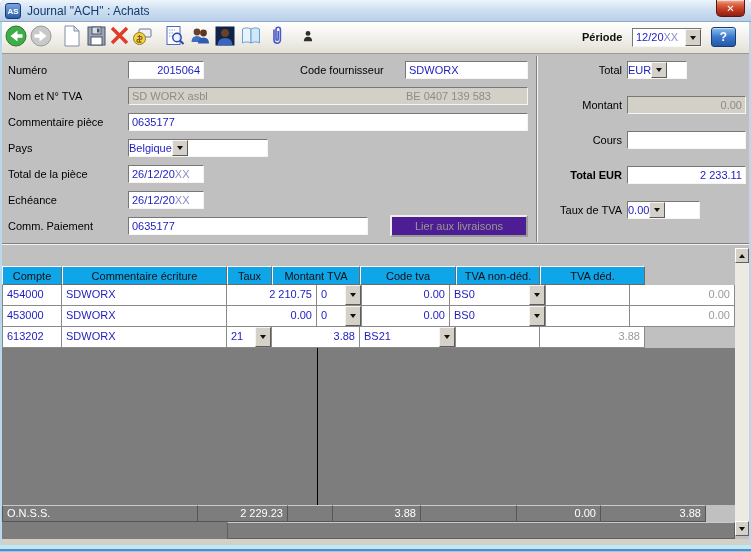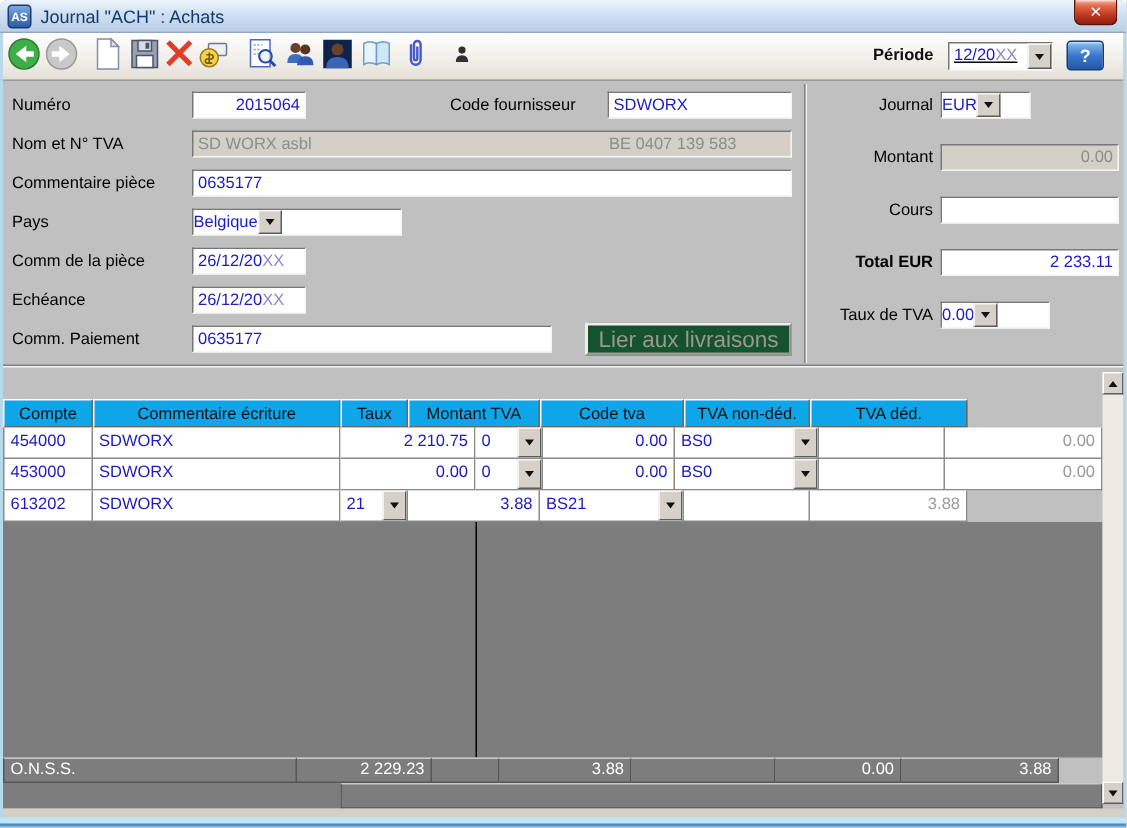--- a/index.html
+++ b/index.html
@@ -14,41 +14,41 @@
   
   .titlebar{left:0;top:0;width:751px;height:22px;background:linear-gradient(#eef5fc,#cfe0f2 45%,#b9cfe8);border-bottom:1px solid #8fa8c8;border-radius:5px 5px 0 0;}
   .app-icon{left:5px;top:3px;width:16px;height:16px;background:linear-gradient(#7aa8e0,#2a5ca8);border:1px solid #1a3a70;border-radius:3px;color:#fff;font-size:8px;font-weight:bold;display:flex;align-items:center;justify-content:center;}
   .title-text{left:27px;top:4px;font-size:12px;color:var(--titlebar-text);}
   .close-btn{left:716px;top:0;width:29px;height:17px;background:linear-gradient(#f5b3a0,#e06a4a 25%,#c23a22 60%,#8e1f10);border:1px solid #5e150a;border-top:none;border-radius:0 0 5px 5px;color:#fff;font-size:10px;font-weight:bold;display:flex;align-items:center;justify-content:center;box-shadow:inset 0 1px 0 rgba(255,255,255,.55);cursor:default;}
 
   
   .toolbar{left:2px;top:22px;width:747px;height:32px;background:linear-gradient(#ffffff,#f1efe9 55%,#e3e0d7);border-bottom:1px solid #9a9a9a;}
   .tb-btn{position:absolute;top:4px;width:24px;height:24px;display:flex;align-items:center;justify-content:center;}
   .periode-label{position:absolute;left:580px;top:9px;font-size:11px;font-weight:bold;color:#101010;}
-  .combo{display:flex;background:#fff;border:1px solid;border-color:#777 #f6f5f1 #f6f5f1 #777;padding:0;text-decoration:underline;}
+  .combo{display:flex;background:#fff;border:1px solid;border-color:#777 #f6f5f1 #f6f5f1 #777;padding:0;}
   .combo .cval{flex:1;font-size:11px;line-height:16px;padding:0 3px;color:var(--value-text);overflow:hidden;white-space:nowrap;}
   .dd{width:16px;background:#d5d1c9;border:1px solid;border-color:#f6f5f1 #5c5c5c #5c5c5c #f6f5f1;display:flex;align-items:center;justify-content:center;}
   .tri{display:block;width:0;height:0;border-left:3px solid transparent;border-right:3px solid transparent;border-top:4px solid #111;}
   .periode-combo{position:absolute;left:630px;top:6px;width:70px;height:19px;}
   .help-btn{position:absolute;left:709px;top:5px;width:25px;height:20px;background:linear-gradient(#8cc0f0,#3a78cc 50%,#2458a8);border:1px solid #183c78;border-radius:3px;color:#fff;font-weight:bold;font-size:12px;display:flex;align-items:center;justify-content:center;box-shadow:inset 0 1px 0 rgba(255,255,255,.5);}
 
   
   .form{left:2px;top:54px;width:747px;height:194px;background:var(--form-bg);}
   .lbl{position:absolute;font-size:11px;color:#000;white-space:nowrap;}
   .lbl.r{text-align:right;width:82px;left:538px;}
   .lbl.b{font-weight:bold;}
   .fld{position:absolute;height:18px;background:#fff;border:1px solid;border-color:#777 #f6f5f1 #f6f5f1 #777;font-size:11px;line-height:16px;padding:0 3px;color:var(--value-text);}
   .fld.rt{text-align:right;}
   .fld.dis{background:#d3d0c8;color:var(--disabled-text);}
   .fld.cb{display:flex;padding:0;height:18px;}
   .masked{color:var(--masked-text);}
   .vat-right{position:absolute;right:36px;top:0;}
   .divider-v{left:534px;top:2px;width:2px;height:186px;border-left:1px solid #808080;border-right:1px solid #f4f4f4;}
   .groove-h{left:0;top:189px;width:747px;height:0;border-top:1px solid #808080;border-bottom:1px solid #f4f4f4;}
-  .btn3d{position:absolute;background:#14532d;border:2px outset #efede7;font-size:15px;color:#9b9890;display:flex;align-items:center;justify-content:center;}
+  .btn3d{position:absolute;background:#4c1d95;border:2px outset #efede7;font-size:11px;color:#9b9890;display:flex;align-items:center;justify-content:center;}
 
   
   .grid{left:2px;top:248px;width:733px;height:291px;font-size:11px;}
   .grow-band{position:absolute;left:0;display:flex;width:733px;}
   .gcell{height:18px;background:var(--navy-header);color:#fff;display:flex;align-items:center;justify-content:center;}
   .gcell.sep{border-right:1px solid #cfcfcf;}
   .hcell{height:19px;background:#0ea5e9;border:1px solid;border-color:#fff #6a6a6a #6a6a6a #fff;display:flex;align-items:center;justify-content:center;color:#101010;}
   .cell{height:21px;background:#fff;border-right:1px solid #8a8a8a;border-bottom:1px solid #8a8a8a;line-height:19px;padding:0 4px;color:var(--value-text);overflow:hidden;white-space:nowrap;}
   .cell.bl{border-left:1px solid #8a8a8a;}
   .cell.rt{text-align:right;}
@@ -182,21 +182,21 @@
     </div>
   </div>
 
   <div class="abs form">
     <span class="lbl" style="left:6px;top:10px">Numéro</span>
     <div class="fld rt" style="left:126px;top:7px;width:76px">2015064</div>
 
     <span class="lbl" style="left:298px;top:10px">Code fournisseur</span>
     <div class="fld" style="left:403px;top:7px;width:123px">SDWORX</div>
 
-    <span class="lbl r" style="top:10px">Journal</span>
+    <span class="lbl r" style="top:10px">Total</span>
     <div class="fld cb" style="left:625px;top:7px;width:60px">
       <span class="cval">EUR</span>
       <span class="dd">
           <i class="tri"></i>
         </span>
     </div>
 
     <span class="lbl" style="left:6px;top:36px">Nom et N° TVA</span>
     <div class="fld dis" style="left:126px;top:33px;width:400px">
       <span>SD WORX asbl</span>
@@ -216,21 +216,21 @@
     <div class="fld cb" style="left:126px;top:85px;width:140px">
       <span class="cval">Belgique</span>
       <span class="dd">
           <i class="tri"></i>
         </span>
     </div>
 
     <span class="lbl r b" style="top:115px">Total EUR</span>
     <div class="fld rt" style="left:625px;top:112px;width:119px">2 233.11</div>
 
-    <span class="lbl" style="left:6px;top:114px">Comm de la pièce</span>
+    <span class="lbl" style="left:6px;top:114px">Total de la pièce</span>
     <div class="fld" style="left:126px;top:111px;width:76px">
       <span>26/12/20</span><span class="masked">XX</span>
     </div>
 
     <span class="lbl" style="left:6px;top:140px">Echéance</span>
     <div class="fld" style="left:126px;top:137px;width:76px">
       <span>26/12/20</span><span class="masked">XX</span>
     </div>
 
     <span class="lbl r" style="top:150px">Taux de TVA</span>

